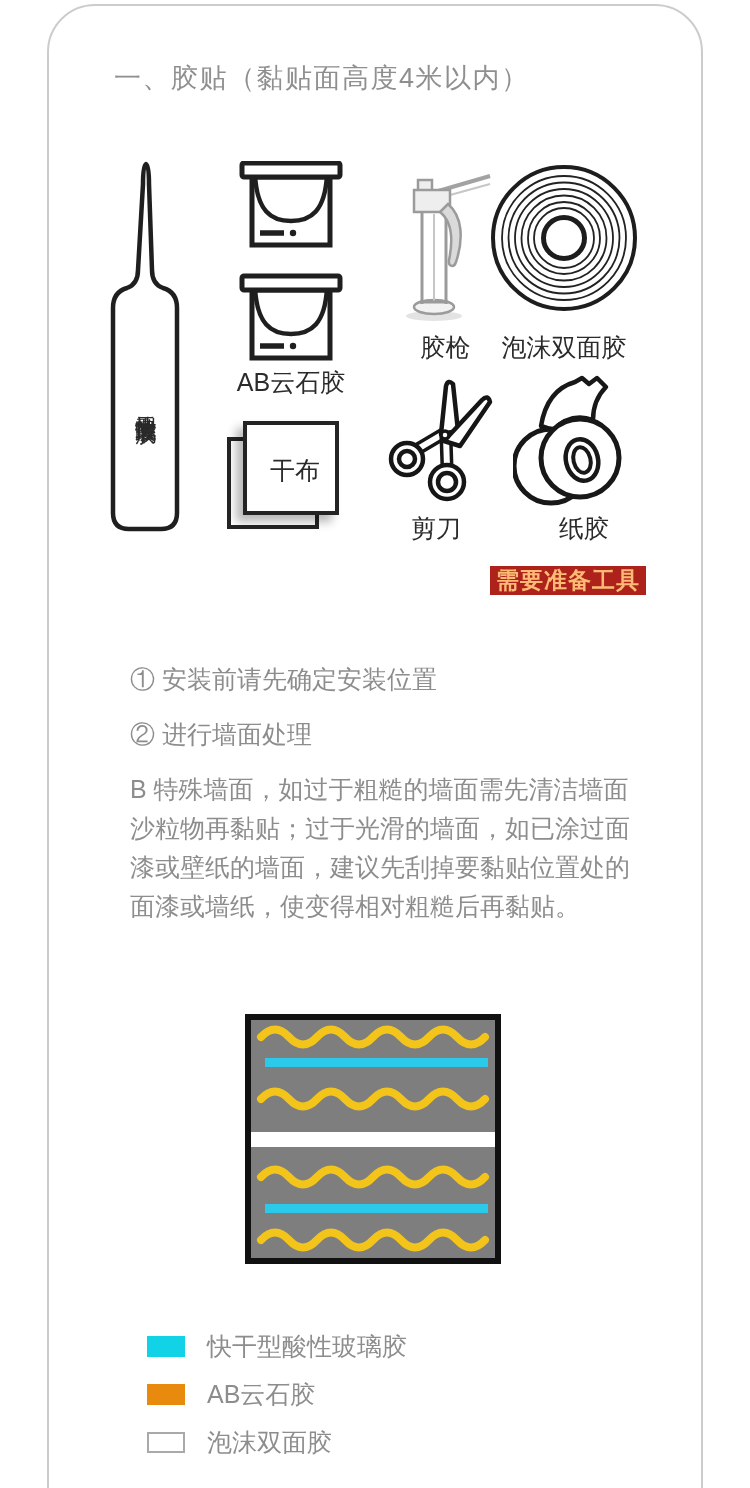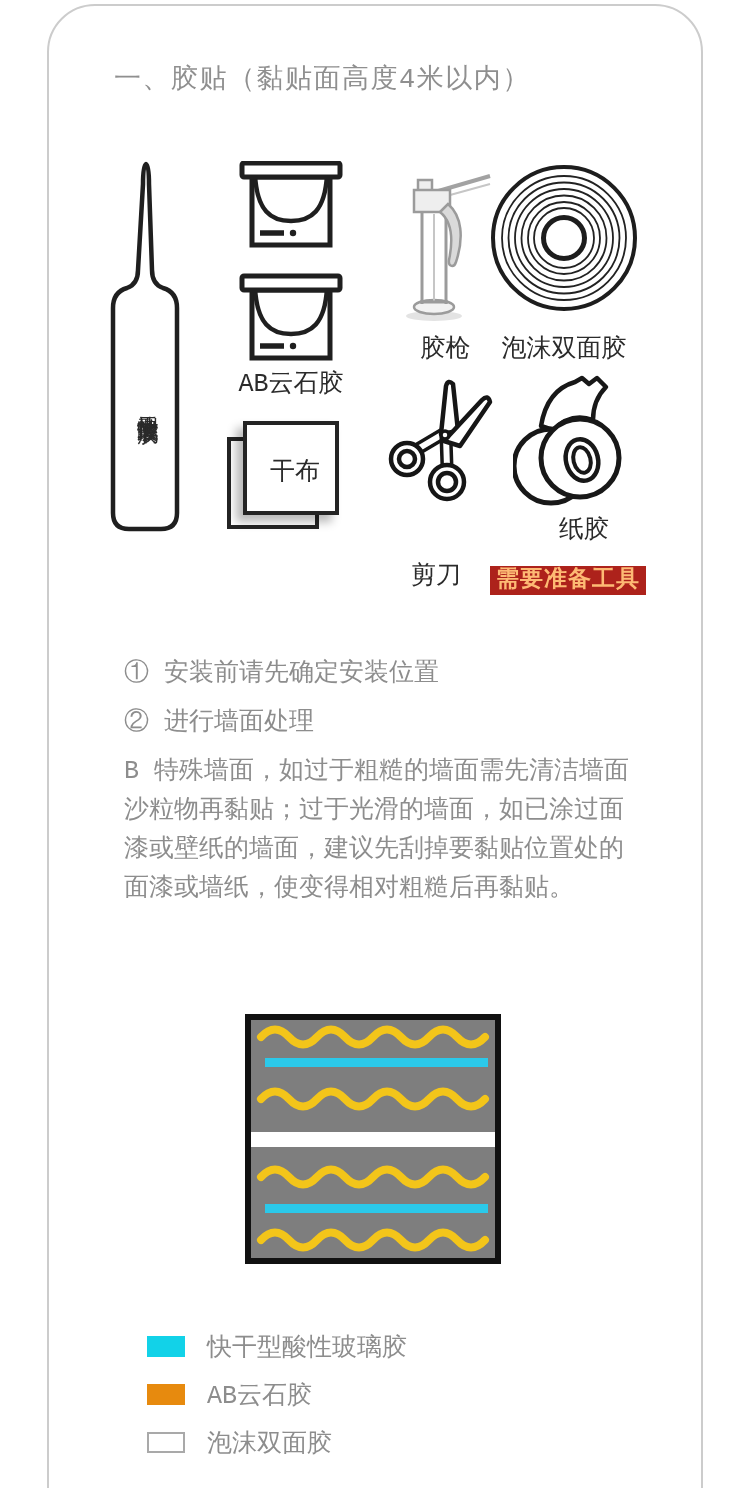--- a/index.html
+++ b/index.html
@@ -1,18 +1,18 @@
 <!DOCTYPE html>
 <html><head>
 <meta charset="utf-8">
 <style>
   html,body{margin:0;padding:0;background:#ffffff;}
   .stage{
     position:relative;width:750px;height:1488px;overflow:hidden;background:#ffffff;
-    font-family:Liberation Mono, monospace;
+    font-family:Liberation Sans, sans-serif;
   }
   .card{
     position:absolute;left:47px;top:4px;width:652px;height:1560px;
     border:2px solid #cccccc;border-radius:48px;background:#ffffff;
   }
   .abs{position:absolute;}
   .section-title{
     left:114px;top:60px;font-size:27px;color:#8f8f8f;letter-spacing:1.5px;white-space:nowrap;
   }
   .tool-label{
@@ -24,21 +24,21 @@
   }
   .cloth{background:#ffffff;border:4px solid #242424;box-sizing:content-box;}
   .cloth-front{box-shadow:-7px 7px 9px rgba(0,0,0,.28);}
   .banner{
     left:490px;top:566px;width:156px;height:29px;background:#ad221b;color:#fdba74;
     font-size:23px;font-weight:bold;text-align:center;line-height:29px;letter-spacing:1px;
   }
   .steps{
     left:114px;top:644px;width:536px;font-size:25px;color:#8d8d8d;line-height:39px;
   }
-  .steps p{margin:10px;}
+  .steps p{margin:16px;}
   .steps p.numbered{margin-bottom:3px;}
   .diagram{
     left:245px;top:1014px;width:256px;height:250px;background:#7e7e7e;
     border:6px solid #111111;box-sizing:border-box;
   }
   .legend{left:147px;top:1335px;}
   .legend-row{display:flex;align-items:center;height:22px;margin-bottom:26px;}
   .legend-swatch{width:38px;height:21px;margin-right:22px;flex:0 0 auto;}
   .legend-swatch.white{border:2px solid #a9a9a9;width:34px;height:17px;}
   .legend-label{font-size:25px;color:#8d8d8d;white-space:nowrap;}
@@ -111,21 +111,21 @@
     <path d="M63,60 L64,90" stroke="#161616" stroke-width="13" stroke-linecap="round"></path>
     <path d="M63,60 L64,90" stroke="#ffffff" stroke-width="6" stroke-linecap="round"></path>
     <path d="M58,57 L63,9 Q65,2 70,7 L75,54 Z" fill="#ffffff" stroke="#161616" stroke-width="4.5" stroke-linejoin="round"></path>
     <path d="M61,64 L99,23 Q105,17 107,25 L77,69 Z" fill="#ffffff" stroke="#161616" stroke-width="4.5" stroke-linejoin="round"></path>
     <circle cx="24" cy="82" r="16" fill="#ffffff" stroke="#161616" stroke-width="4.5"></circle>
     <circle cx="24" cy="82" r="8" fill="#ffffff" stroke="#161616" stroke-width="4.5"></circle>
     <circle cx="64" cy="105" r="17" fill="#ffffff" stroke="#161616" stroke-width="4.5"></circle>
     <circle cx="64" cy="105" r="9" fill="#ffffff" stroke="#161616" stroke-width="4.5"></circle>
     <circle cx="62" cy="58" r="4" fill="#ffffff" stroke="#161616" stroke-width="3.5"></circle>
   </svg>
-  <div class="abs tool-label" style="left:381px;top:512px;width:110px;margin-top:46px;">剪刀</div>
+  <div class="abs tool-label" style="left:381px;top:512px;width:110px;">剪刀</div>
 
   <svg class="abs" style="left:513px;top:374px;" width="120" height="138" viewBox="0 0 120 138">
     <path d="M28,52 Q34,16 62,8 L69,4 L76,10 L84,4 L93,13 Q80,26 80,46 Q58,38 40,56 Z" fill="#ffffff" stroke="#181818" stroke-width="4.5" stroke-linejoin="round"></path>
     <circle cx="38" cy="92" r="37" fill="#ffffff" stroke="#181818" stroke-width="5"></circle>
     <circle cx="67" cy="84" r="39" fill="#ffffff" stroke="#181818" stroke-width="5"></circle>
     <ellipse cx="69" cy="86" rx="16" ry="21" fill="#ffffff" stroke="#181818" stroke-width="4.5" transform="rotate(-14 69 86)"></ellipse>
     <ellipse cx="69" cy="86" rx="8.5" ry="13" fill="#ffffff" stroke="#181818" stroke-width="4" transform="rotate(-14 69 86)"></ellipse>
   </svg>
   <div class="abs tool-label" style="left:524px;top:512px;width:120px;">纸胶</div>
 

